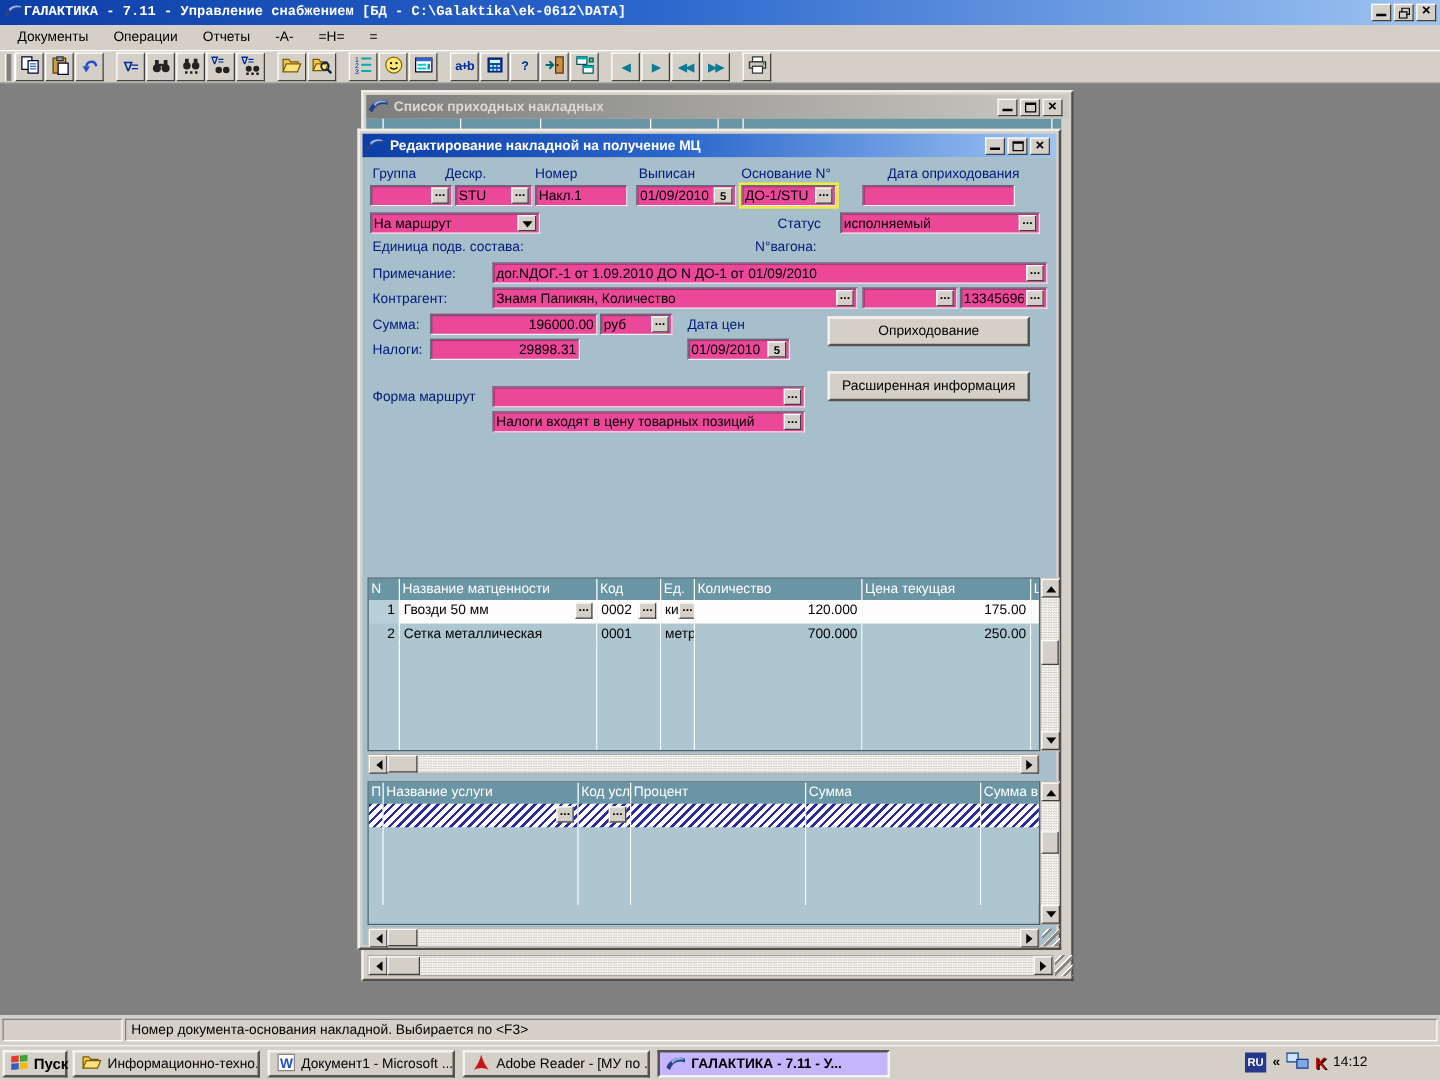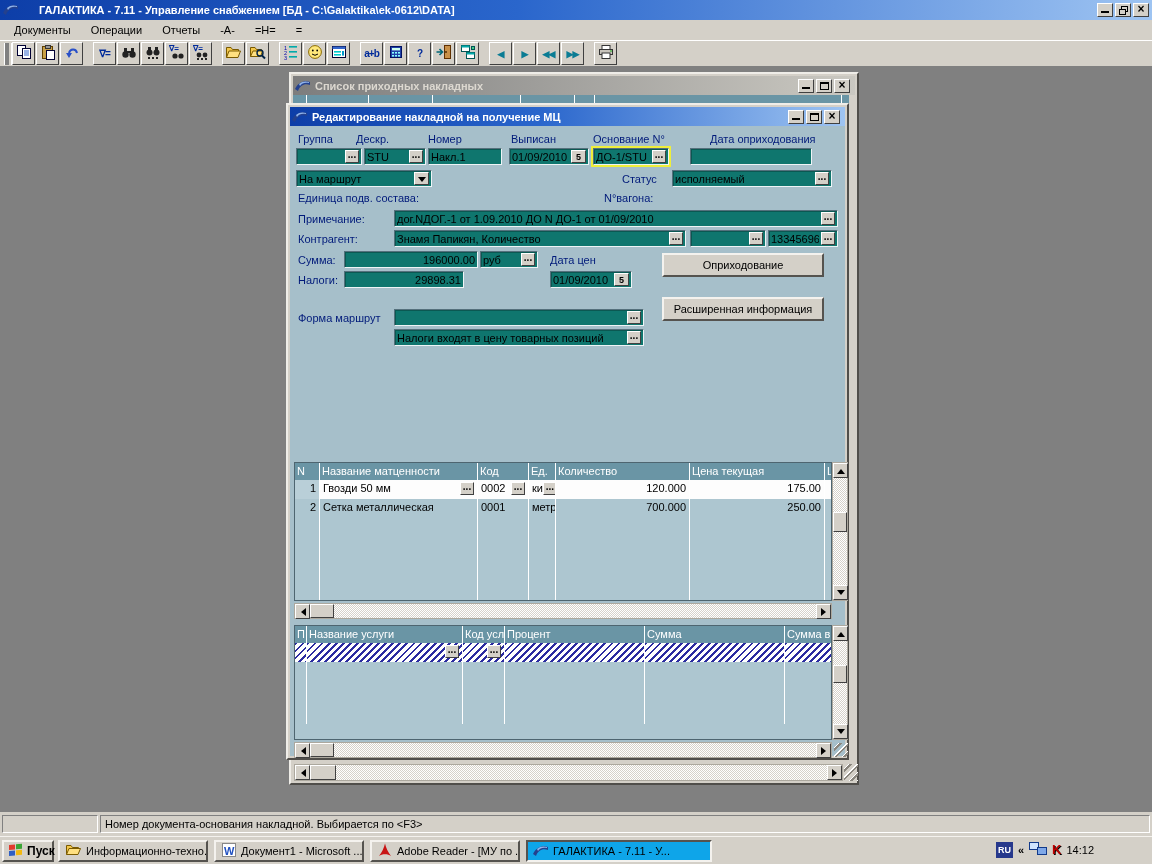--- a/index.html
+++ b/index.html
@@ -4,21 +4,21 @@
 <style>
   * { box-sizing: border-box; margin:0; padding:0; }
   body { font-family:"Liberation Sans", sans-serif; font-size:11px; background:#555; }
   #screen { position:relative; width:1152px; height:864px; background:#808080; overflow:hidden; }
 
   
   .raised { background:#d4d0c8; border:2px solid; border-color:#f4f2ee #55534f #55534f #f4f2ee; }
 
   .titlebar-main { position:absolute; left:0; top:0; width:1152px; height:20px;
     background:linear-gradient(90deg,#0d3ea8 0%,#2a66cc 45%,#9ec4f2 100%);
-    display:flex; align-items:center; color:#fff; font-weight:bold; padding-left:3px; gap:20px; }
+    display:flex; align-items:center; color:#fff; font-weight:bold; padding-left:3px; gap:0;font-family:Liberation Mono, monospace; }
   .cap-btns { margin-left:auto; display:flex; gap:2px; padding-right:3px; }
   .cap-btn { width:16px; height:14px; background:#d4d0c8; border:1px solid; border-color:#fff #404040 #404040 #fff;
     display:flex; align-items:center; justify-content:center; color:#000; font-weight:bold; font-size:10px; line-height:1; }
   .g-min { width:8px; height:8px; border-bottom:2px solid #000; margin-bottom:2px; }
   .g-max { width:9px; height:8px; border:1px solid #000; border-top:2px solid #000; }
   .g-close { font-size:12px; margin-top:-2px; }
 
   .menubar { position:absolute; left:0; top:20px; width:1152px; height:20px; background:#d4d0c8; display:flex; align-items:center; padding-left:4px;text-align:right; }
   .menu-item { padding:3px 10px; color:#000; }
 
@@ -36,21 +36,21 @@
   .win { position:absolute; background:#d4d0c8; border:2px solid; border-color:#efede8 #504e4a #504e4a #efede8; }
   .tbar { position:absolute; left:2px; top:2px; right:2px; height:19px; display:flex; align-items:center; gap:4px; padding:0 2px; font-weight:bold; }
   .tbar.active { background:linear-gradient(90deg,#0d3ea8 0%,#2a66cc 45%,#9ec4f2 100%); color:#fff; }
   .tbar.inactive { background:linear-gradient(90deg,#7d7d7d,#cac8c1); color:#dcd8d0; }
   .tbar .ttl { overflow:hidden; white-space:nowrap; }
 
   .dlg-client { position:absolute; left:2px; top:21px; right:2px; bottom:2px; background:#a6bfca; }
 
   .lbl { position:absolute; color:#001a7a; white-space:nowrap; }
   .fld { position:absolute; height:17px; display:flex; align-items:center; padding:0 2px; overflow:hidden; white-space:nowrap; color:#000; }
-  .fld { background:#0f766e; border:1px solid; border-color:#55707c #eef4f6 #eef4f6 #55707c; box-shadow: inset 1px 1px 0 rgba(0,0,0,.25); }
+  .fld { background:#ec4899; border:1px solid; border-color:#55707c #eef4f6 #eef4f6 #55707c; box-shadow: inset 1px 1px 0 rgba(0,0,0,.25); }
   .fld .val { flex:1; overflow:hidden; }
   .fld.right .val { text-align:right; }
   .dots { flex:none; width:14px; height:13px; margin-left:2px; background:#d4d0c8; border:1px solid; border-color:#fff #404040 #404040 #fff;
     display:flex; align-items:center; justify-content:center; }
   .dots::after { content:"..."; font-size:10px; font-weight:bold; line-height:3px; margin-top:-5px; }
   .ddbtn { flex:none; width:15px; height:13px; margin-left:2px; background:#d4d0c8; border:1px solid; border-color:#fff #404040 #404040 #fff;
     display:flex; align-items:center; justify-content:center; }
   .ddbtn::after { content:""; border:4px solid transparent; border-top:5px solid #000; margin-top:5px; }
   .calbtn { flex:none; width:15px; height:13px; margin-left:2px; background:#d4d0c8; border:1px solid; border-color:#fff #404040 #404040 #fff;
     display:flex; align-items:center; justify-content:center; font-size:9px; font-weight:bold; }
@@ -90,21 +90,21 @@
 
   
   .fbar { position:absolute; left:0; top:786px; width:1152px; height:26px; background:#d4d0c8; border-top:1px solid #fff; display:flex; gap:7px; padding:3px 0 0 2px; }
   .fbtn { height:20px; padding:0 9px; background:#d4d0c8; border:2px solid; border-color:#f4f2ee #55534f #55534f #f4f2ee; display:flex; align-items:center; }
   .sbar { position:absolute; left:0; top:812px; width:1152px; height:24px; background:#d4d0c8; }
   .spanel { position:absolute; top:3px; height:18px; border:1px solid; border-color:#808080 #fff #fff #808080; padding:2px 4px; overflow:hidden; white-space:nowrap; }
 
   .taskbar { position:absolute; left:0; top:836px; width:1152px; height:28px; background:#d4d0c8; border-top:1px solid #f4f2ee; }
   .start { position:absolute; left:2px; top:3px; width:52px; height:22px; display:flex; align-items:center; gap:3px; padding:0 4px; font-weight:bold; font-size:12px; }
   .task { position:absolute; top:3px; height:22px; display:flex; align-items:center; gap:4px; padding:0 5px; overflow:hidden; white-space:nowrap; }
-  .task.active { background:#0ea5e9; border-color:#55534f #f4f2ee #f4f2ee #55534f; font-weight:normal; }
+  .task.active { background:#c4b5fd; border-color:#55534f #f4f2ee #f4f2ee #55534f; font-weight:bold; }
   .tray { position:absolute; right:58px; top:4px; display:flex; align-items:center; gap:5px; }
   .lang { width:17px; height:16px; background:#26388c; color:#fff; font-weight:bold; font-size:9px; display:flex; align-items:center; justify-content:center; }
   .kico { color:#c00000; font-weight:bold; font-size:13px; text-shadow:1px 1px 0 #000; }
   .clock { font-size:11px; }
 
   .teal-sliver { position:absolute; background:#6a95a5; }
   .teal-sliver i { position:absolute; top:0; bottom:0; width:1px; background:#fff; }
 </style>
 </head>
 <body>

